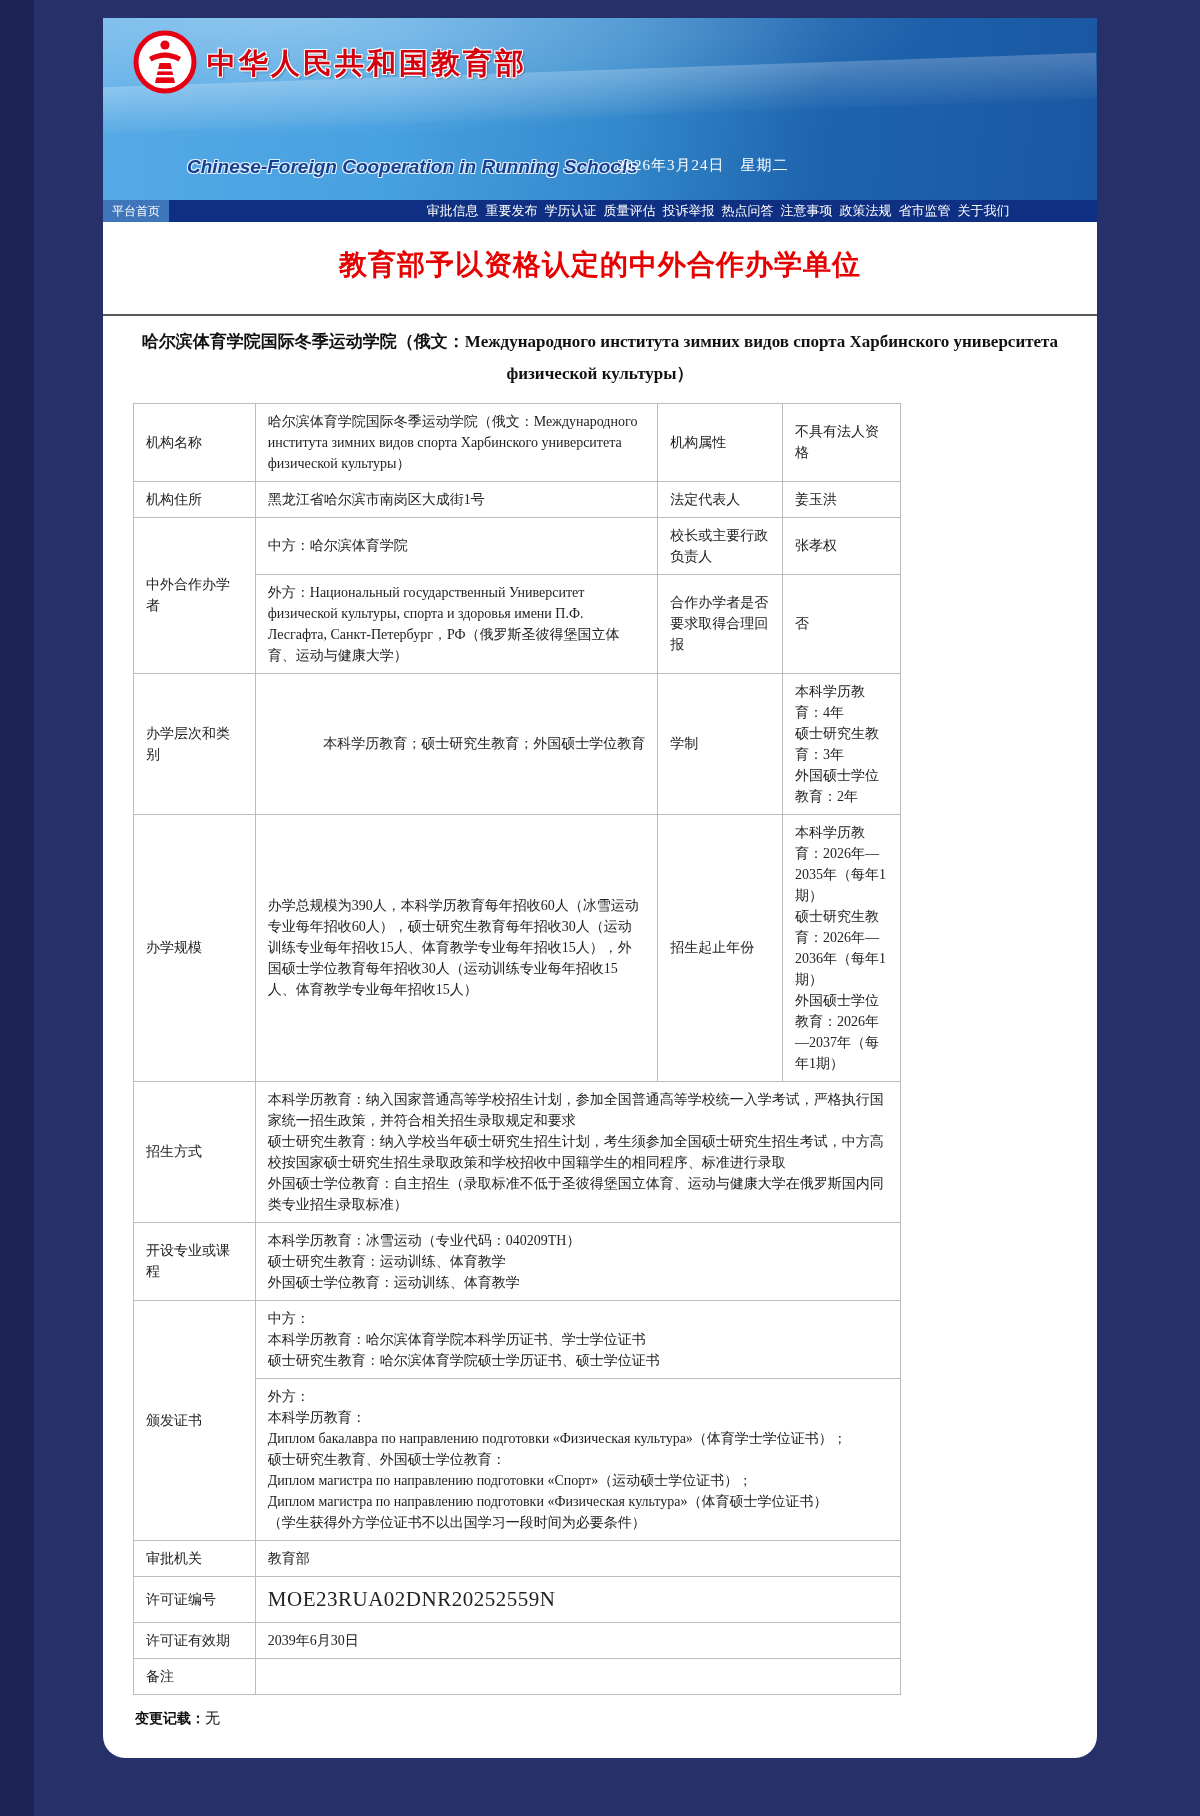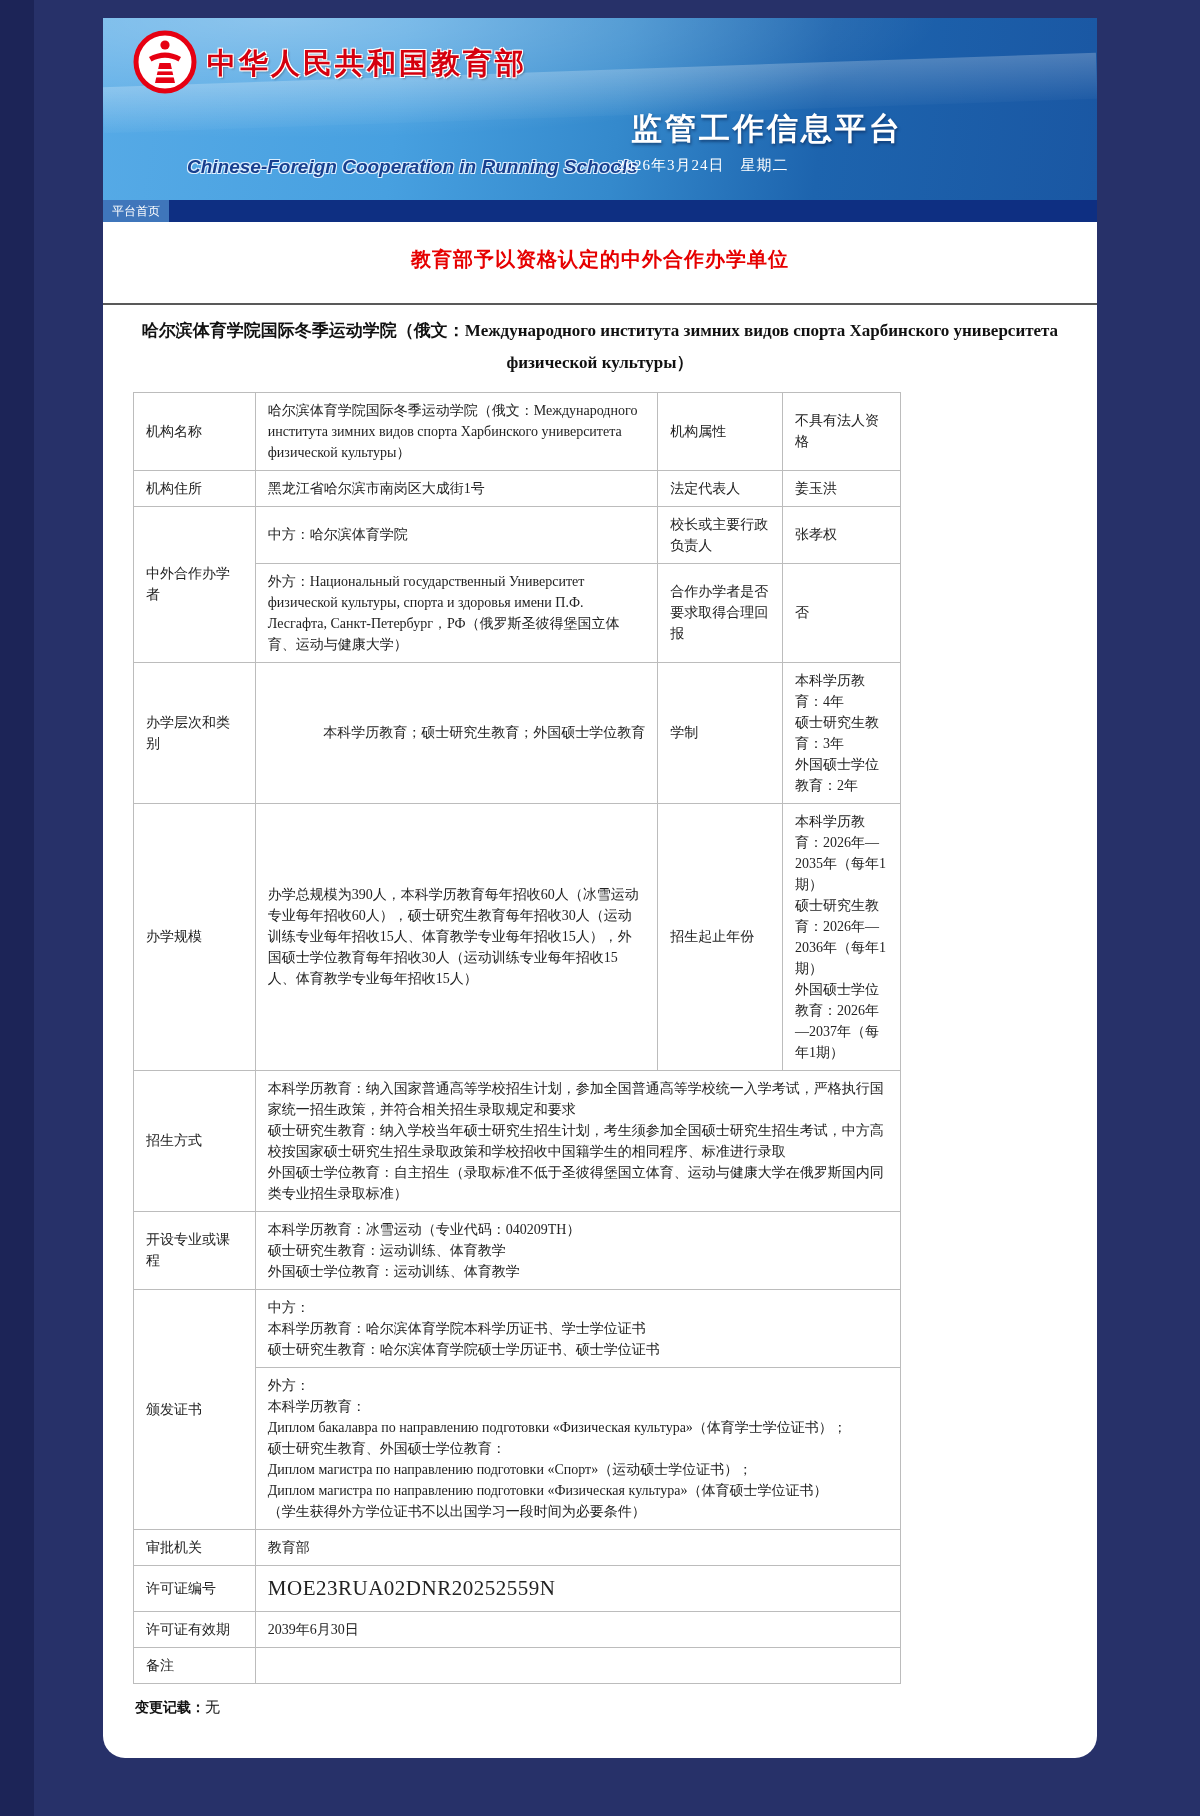--- a/index.html
+++ b/index.html
@@ -71,21 +71,21 @@
   }
   .nav-items {
     flex:1; display:flex; justify-content:center; padding-left:170px; gap:7px;
   }
   .nav-items a { color:#fff; text-decoration:none; white-space:nowrap; }
   
   .page-title-block {
     padding:24px 0 30px; text-align:center;
     border-bottom:2px solid #595959;
   }
-  .page-title { font-size:20px; font-weight:bold; color:#e60000; letter-spacing:1px;font-family:Liberation Mono, monospace; }
+  .page-title { font-size:28px; font-weight:bold; color:#e60000; letter-spacing:1px;font-family:Liberation Mono, monospace; }
   .inst-heading {
     padding:10px 8px 12px; text-align:center;
     font-size:17px; font-weight:bold; color:#111; line-height:1.9;
   }
   
   table.detail {
     margin-left:30px; width:768px; border-collapse:collapse;
     font-size:14px; color:#222; line-height:1.5;
   }
   table.detail td {
@@ -114,26 +114,37 @@
     <svg class="logo" viewBox="0 0 64 64">
       <circle cx="32" cy="32" r="29" fill="#ffffff" stroke="#e60012" stroke-width="5"></circle>
       <circle cx="32" cy="15" r="4.6" fill="#e60012"></circle>
       <path d="M16 27 q16 -9 32 0 l-2.5 4.5 q-13.5 -7.5 -27 0 z" fill="#e60012"></path>
       <path d="M26.5 33 h11 l4.5 20 h-20 z" fill="#e60012"></path>
       <rect x="24" y="39" width="16" height="2.4" fill="#ffffff"></rect>
       <rect x="23" y="45" width="18" height="2.4" fill="#ffffff"></rect>
     </svg>
     <div class="ministry">中华人民共和国教育部</div>
     <div class="site-subtitle">Chinese-Foreign Cooperation in Running Schools</div>
-    <div class="platform-title">监管工作信息平台</div>
     <div class="banner-date">2026年3月24日　星期二</div>
   </div>
 
   <div class="nav">
     <a href="#" class="nav-home">平台首页</a>
+    <div class="nav-items">
+      <a href="#">审批信息</a>
+      <a href="#">重要发布</a>
+      <a href="#">学历认证</a>
+      <a href="#">质量评估</a>
+      <a href="#">投诉举报</a>
+      <a href="#">热点问答</a>
+      <a href="#">注意事项</a>
+      <a href="#">政策法规</a>
+      <a href="#">省市监管</a>
+      <a href="#">关于我们</a>
+    </div>
   </div>
 
   <div class="page-title-block">
     <span class="page-title">教育部予以资格认定的中外合作办学单位</span>
   </div>
 
   <div class="inst-heading">哈尔滨体育学院国际冬季运动学院（俄文：Международного института зимних видов спорта Харбинского университета физической культуры）</div>
 
   <table class="detail">
     <tbody>

